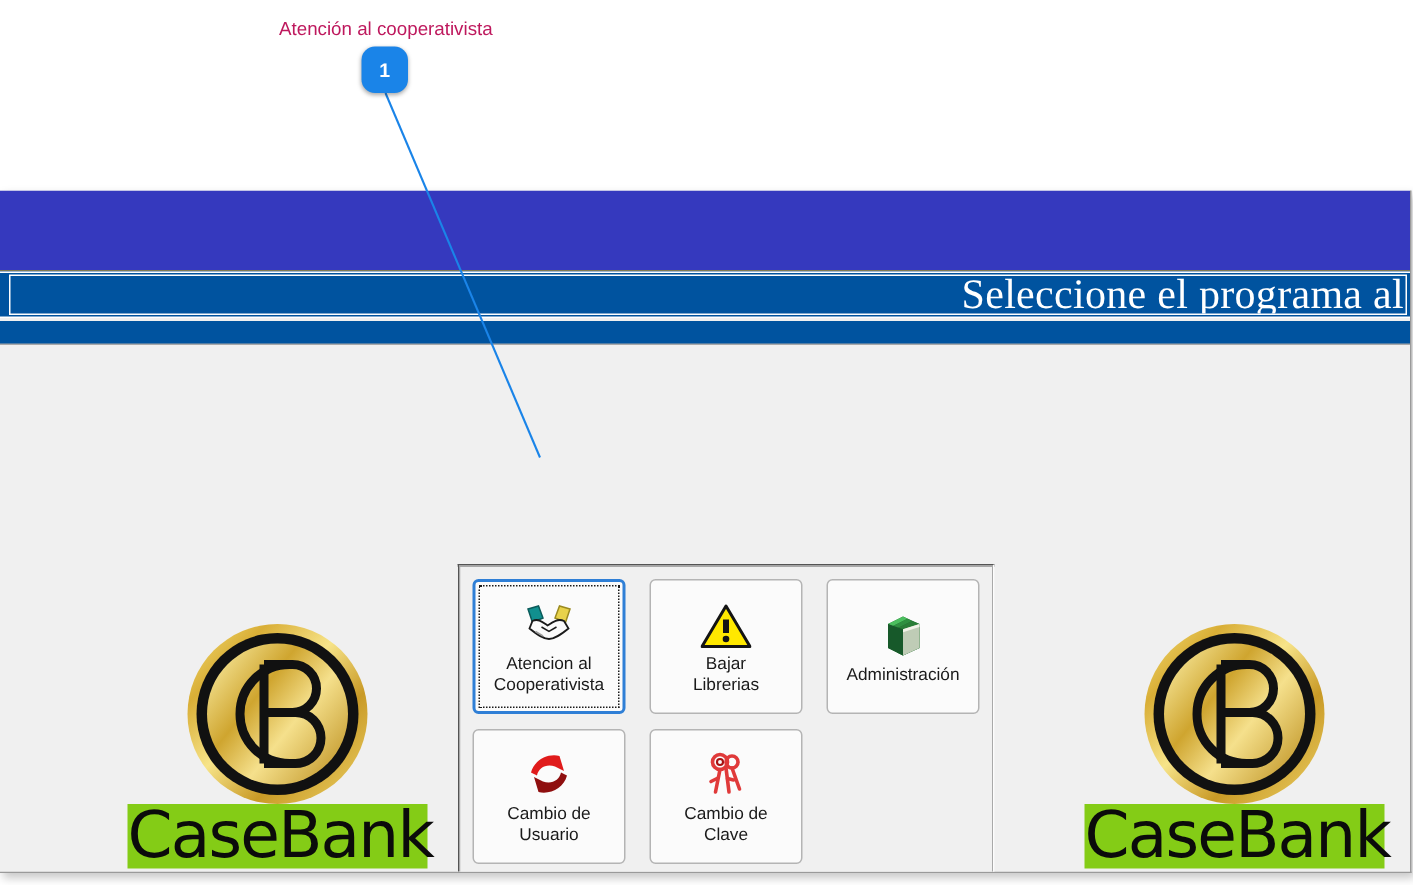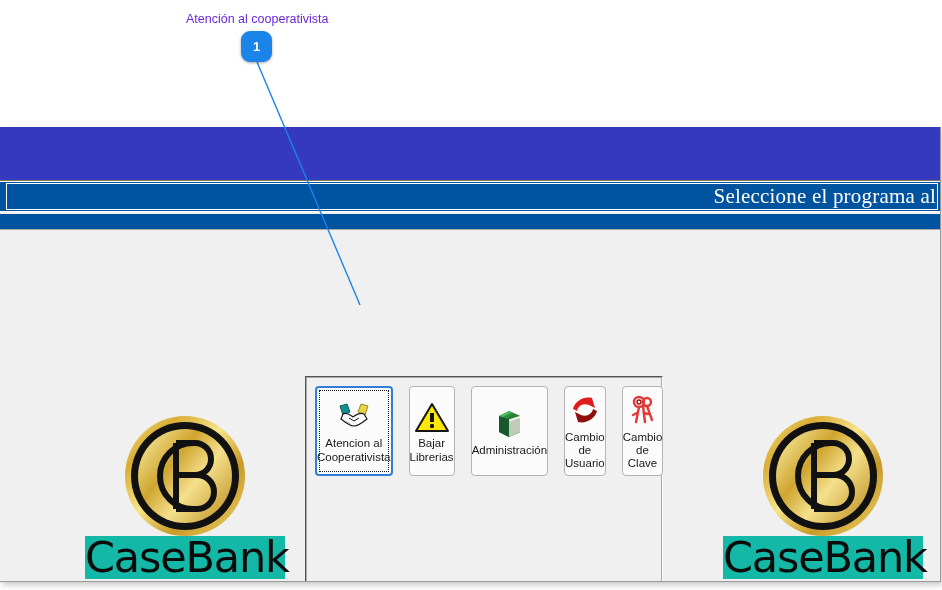--- a/index.html
+++ b/index.html
@@ -21,21 +21,21 @@
     left: 0; top: 0;
     width: 942px; height: 590px;
     z-index: 50;
     pointer-events: none;
   }
   #annotation-label {
     position: absolute;
     left: 186px;
     top: 12px;
     font-size: 12.5px;
-    color: #6d28d9;
+    color: #be185d;
     white-space: nowrap;
     font-family: "Liberation Sans", sans-serif;
   }
   #callout-badge {
     position: absolute;
     left: 241px;
     top: 31px;
     width: 31px;
     height: 31px;
     border-radius: 9px;
@@ -90,21 +90,21 @@
     border: 1px solid #ffffff;
     box-sizing: border-box;
     background: #00539f;
     overflow: hidden;
     display: flex;
     align-items: center;
     justify-content: flex-end;
   }
   #banner-title-text {
     font-family: "Liberation Serif", serif;
-    font-size: 21px;
+    font-size: 28px;
     color: #ffffff;
     white-space: nowrap;
     padding-right: 1px;
     letter-spacing: 0.2px;
   }
   #banner-bottom {
     height: 15px;
     background: #00539f;
     border-bottom: 1px solid #a9a9a9;
     margin-top: 2px;
@@ -127,21 +127,21 @@
   #brand-logo-right { left: 723px; top: 182px; }
   .brand-coin { display: block; margin: 0 auto; }
   .brand-wordmark {
     display: block;
     margin-top: -4px;
     font-family: "DejaVu Sans", sans-serif;
     font-size: 43px;
     letter-spacing: -1.2px;
     color: #0b0b0b;
     line-height: 1;
-    background: #14b8a6;
+    background: #84cc16;
   }
 
   
   #menu-panel {
     position: absolute;
     left: 305px;
     top: 146px;
     width: 358px;
     height: 210px;
     background: #f0f0f0;
@@ -150,21 +150,21 @@
     border-left-color: #a8a8a8;
     border-right-color: #fdfdfd;
     border-bottom-color: #fdfdfd;
     box-sizing: border-box;
     padding: 8px;
   }
   #menu-panel-inner {
     width: 100%;
     height: 100%;
     display: grid;
-    grid-template-columns: repeat(5, 1fr);
+    grid-template-columns: repeat(3, 1fr);
     grid-template-rows: repeat(2, 1fr);
     gap: 10px 16px;
     box-sizing: border-box;
   }
   .menu-button {
     background: #fbfbfb;
     border: 1px solid #b4b4b4;
     border-radius: 4px;
     display: flex;
     flex-direction: column;

